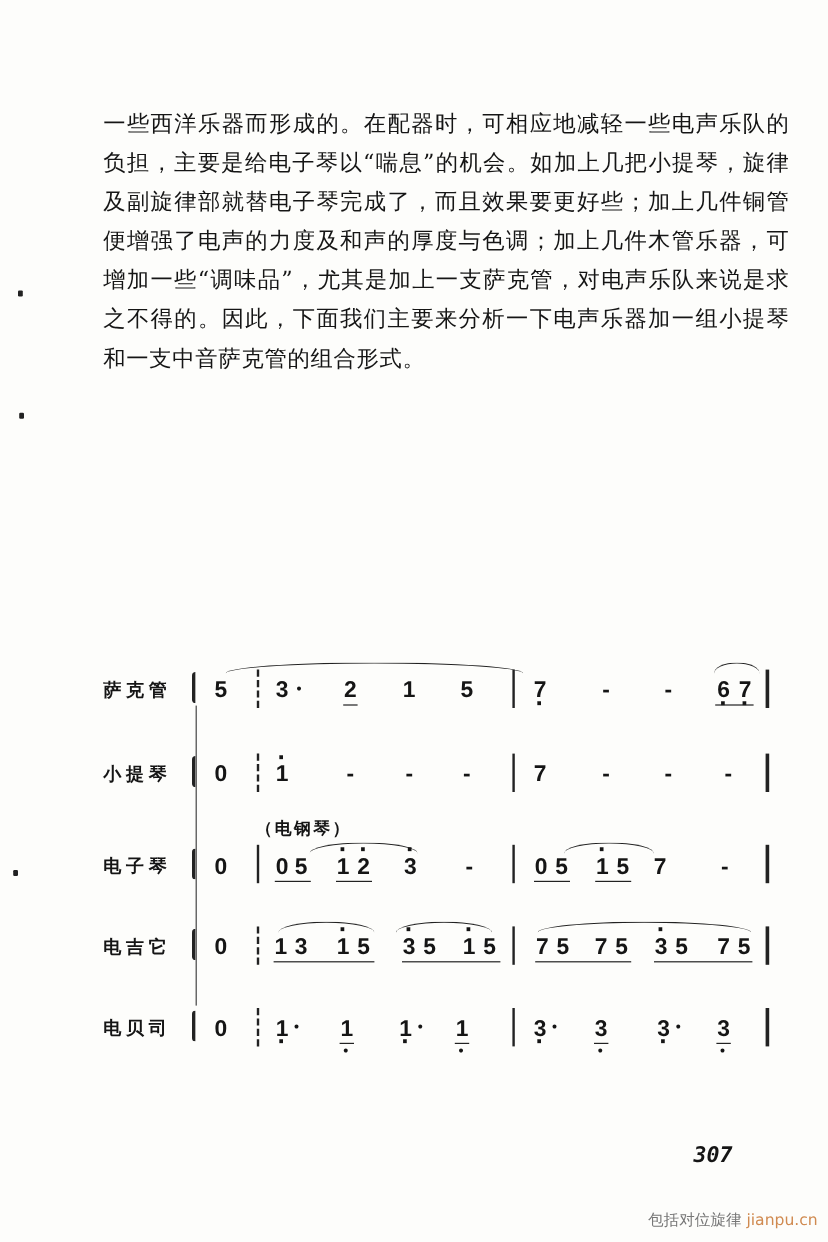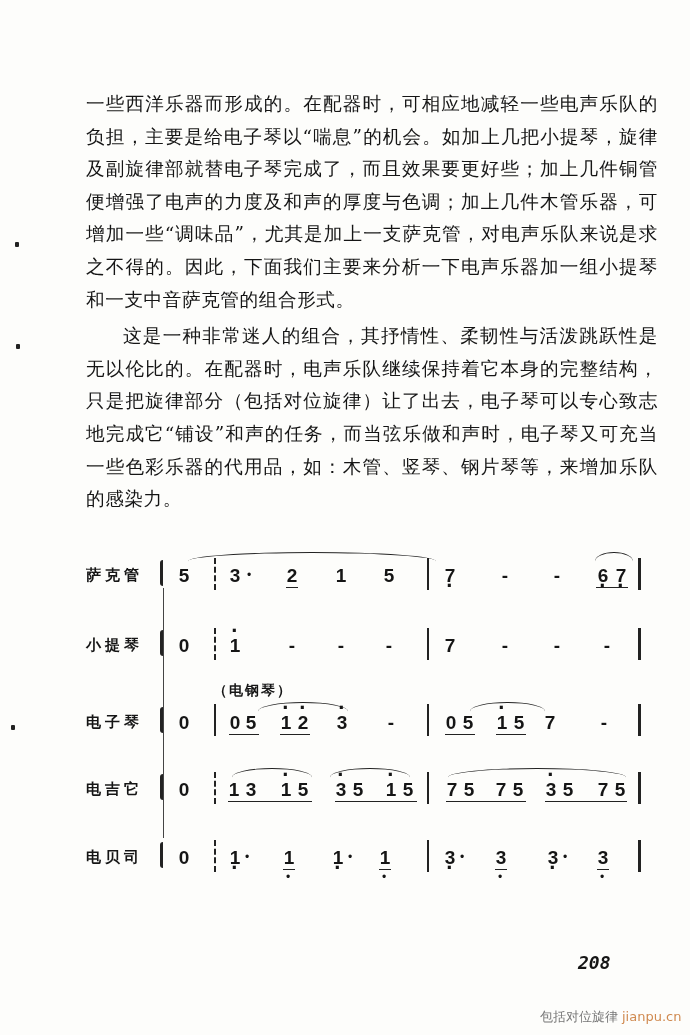--- a/index.html
+++ b/index.html
@@ -25,21 +25,20 @@
   .page-num { position:absolute; left:578px; top:952px; font-size:18px; font-weight:bold; font-style:italic; font-family:"DejaVu Sans Mono","Liberation Mono",monospace; }
   .watermark { position:absolute; left:540px; top:1008px; font-size:13px; color:#777; font-family:"DejaVu Sans","Liberation Sans",sans-serif; }
   .watermark .url { color:#d08a50; margin-left:4px; }
   .speck { position:absolute; width:4px; height:5px; background:#222; border-radius:1px; }
 </style>
 </head>
 <body>
 
 <div class="text-block" style="top:88px;">
   <p class="para">一些西洋乐器而形成的。在配器时，可相应地减轻一些电声乐队的负担，主要是给电子琴以“喘息”的机会。如加上几把小提琴，旋律及副旋律部就替电子琴完成了，而且效果要更好些；加上几件铜管便增强了电声的力度及和声的厚度与色调；加上几件木管乐器，可增加一些“调味品”，尤其是加上一支萨克管，对电声乐队来说是求之不得的。因此，下面我们主要来分析一下电声乐器加一组小提琴和一支中音萨克管的组合形式。</p>
-  <p class="para indent" style="margin-top:4px;">这是一种非常迷人的组合，其抒情性、柔韧性与活泼跳跃性是无以伦比的。在配器时，电声乐队继续保持着它本身的完整结构，只是把旋律部分（包括对位旋律）让了出去，电子琴可以专心致志地完成它“铺设”和声的任务，而当弦乐做和声时，电子琴又可充当一些色彩乐器的代用品，如：木管、竖琴、钢片琴等，来增加乐队的感染力。</p>
 </div>
 
 <div class="speck" style="left:15px;top:242px;"></div>
 <div class="speck" style="left:16px;top:344px;"></div>
 <div class="speck" style="left:11px;top:725px;"></div>
 
 <div class="score">
 
   <div class="label" style="top:36px;">萨克管</div>
   <div class="label" style="top:106px;">小提琴</div>
@@ -161,17 +160,17 @@
   <div class="note" style="left:494px;top:318px;">3</div>
   <div class="uline" style="left:495px;top:339px;width:12px;"></div>
   <div class="aug" style="left:497px;top:336px;">·</div>
   <div class="note dot-below" style="left:546px;top:318px;">3</div>
   <div class="aug" style="left:562px;top:316px;">·</div>
   <div class="note" style="left:596px;top:318px;">3</div>
   <div class="uline" style="left:597px;top:339px;width:12px;"></div>
   <div class="aug" style="left:599px;top:336px;">·</div>
 </div>
 
-<div class="page-num">208</div>
+<div class="page-num">307</div>
 
 <div class="watermark">
   <span>包括对位旋律</span><span class="url">jianpu.cn</span>
 </div>
 
 </body></html>

